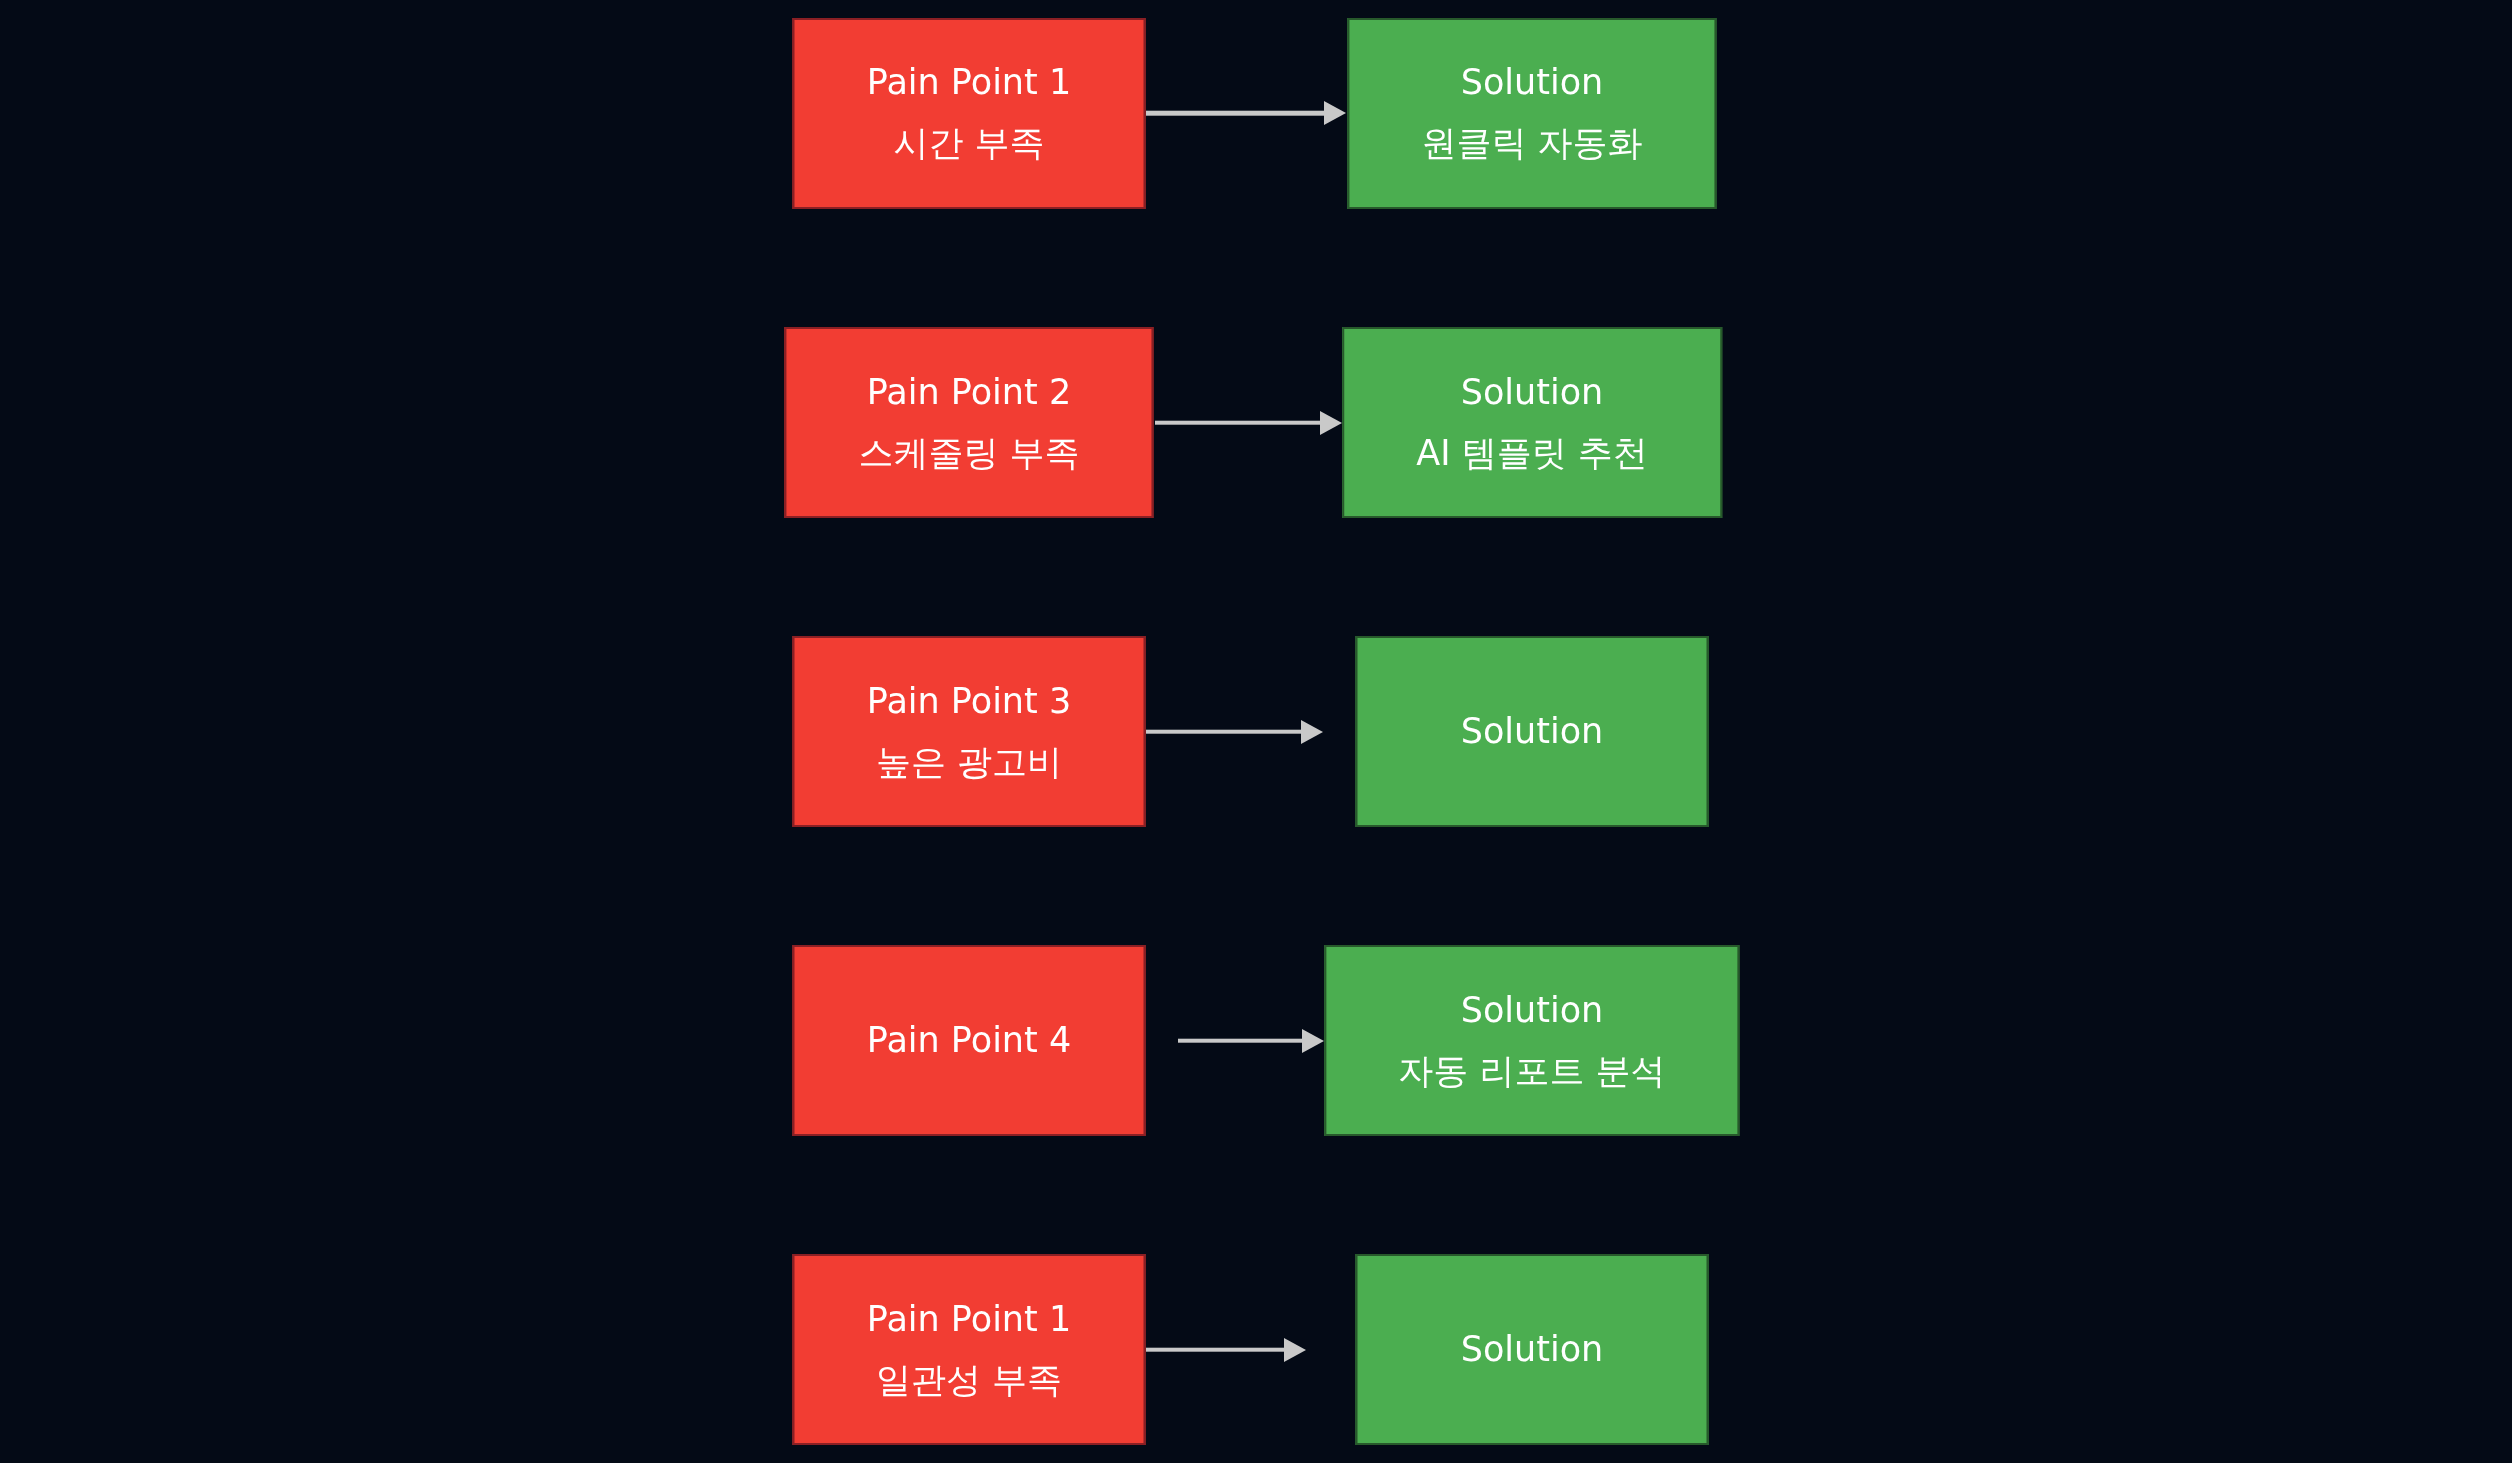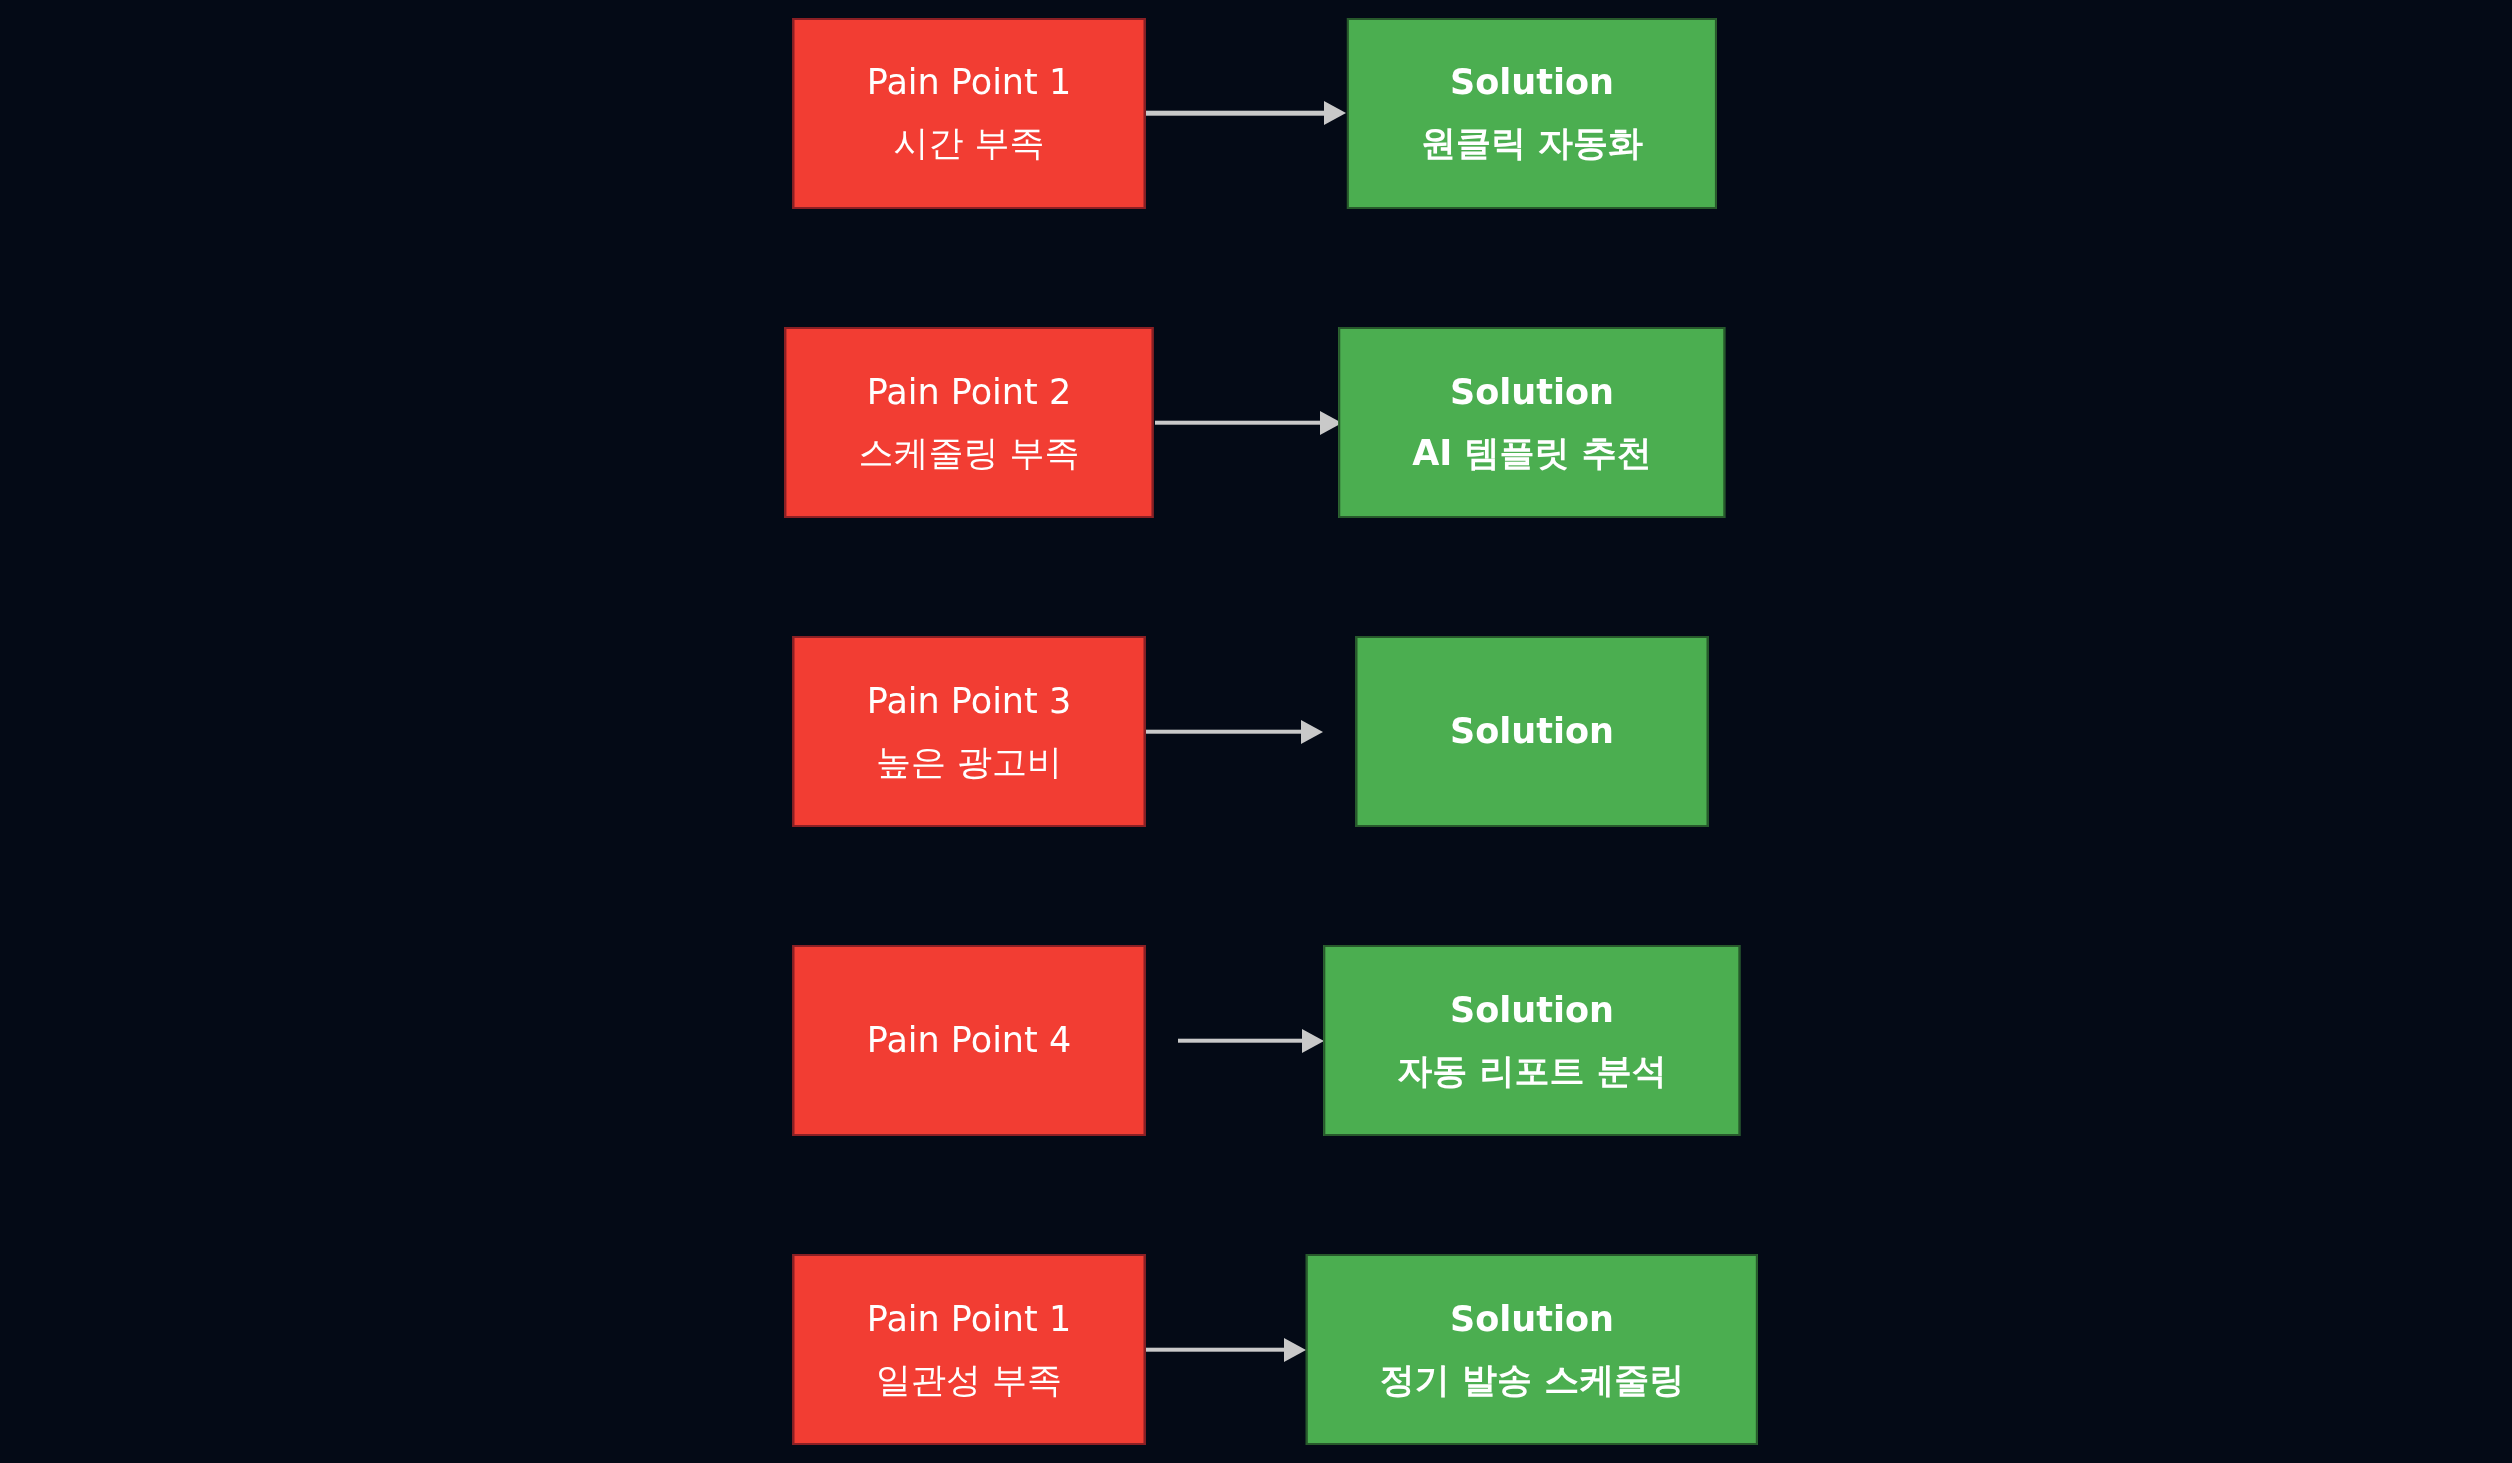--- a/index.html
+++ b/index.html
@@ -49,21 +49,20 @@
   }
   .box.pain {
     left: 969px;
     background: var(--pain-fill);
     border: 2.8px solid var(--pain-border);
   }
   .box.solution {
     left: 1532px;
     background: var(--solution-fill);
     border: 2.8px solid var(--solution-border);
-    font-weight: bold;
   }
   .arrow {
     position: absolute;
     top: 50%;
     transform: translateY(-50%);
     height: 24px;
     
   }
   .arrow .shaft {
     position: absolute;
@@ -153,18 +152,17 @@
     <div class="box pain">
       <div>Pain Point 1</div>
       <div>일관성 부족</div>
     </div>
     <div class="arrow" style="left: 1146px; width: 160px;">
       <div class="shaft"></div>
       <div class="head"></div>
     </div>
     <div class="box solution">
       <div>Solution</div>
-      <div>정기 발송 스케줄링</div>
     </div>
   </div>
 
 </div>
 
 
 </body></html>

